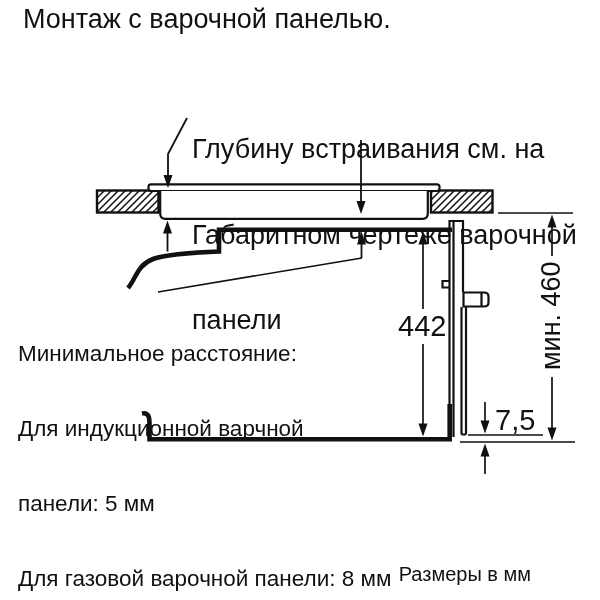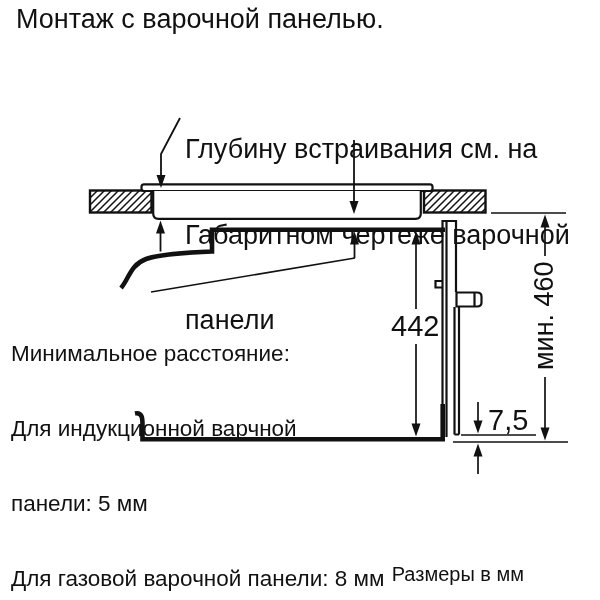--- a/index.html
+++ b/index.html
@@ -2,21 +2,21 @@
 <html><head>
 <meta charset="utf-8">
 <style>
   html,body{margin:0;padding:0;}
   body{
     width:600px;height:600px;position:relative;overflow:hidden;
     background:#ffffff;
     font-family:"Liberation Sans", sans-serif;
     color:#111111;
   }
-  .stage{position:absolute;left:8px;top:0;width:520px;height:600px;border-radius:9px;}
+  .stage{position:absolute;left:15px;top:0;width:520px;height:600px;border-radius:9px;}
   svg.linework{position:absolute;left:0;top:0;}
   .txt{position:absolute;white-space:pre;color:#111111;}
   .title{left:8px;top:4px;font-size:27px;line-height:31px;}
   .callout{left:177px;top:78px;font-size:27px;line-height:28.5px;}
   .note{left:3px;top:291px;font-size:22.5px;line-height:25px;}
   .dim{font-size:29px;}
   .dim442{left:383px;top:310px;width:50px;text-align:left;}
   .dim75{left:480px;top:404px;text-align:right;}
   .dim460{
     left:516px;top:250px;width:40px;height:132px;

